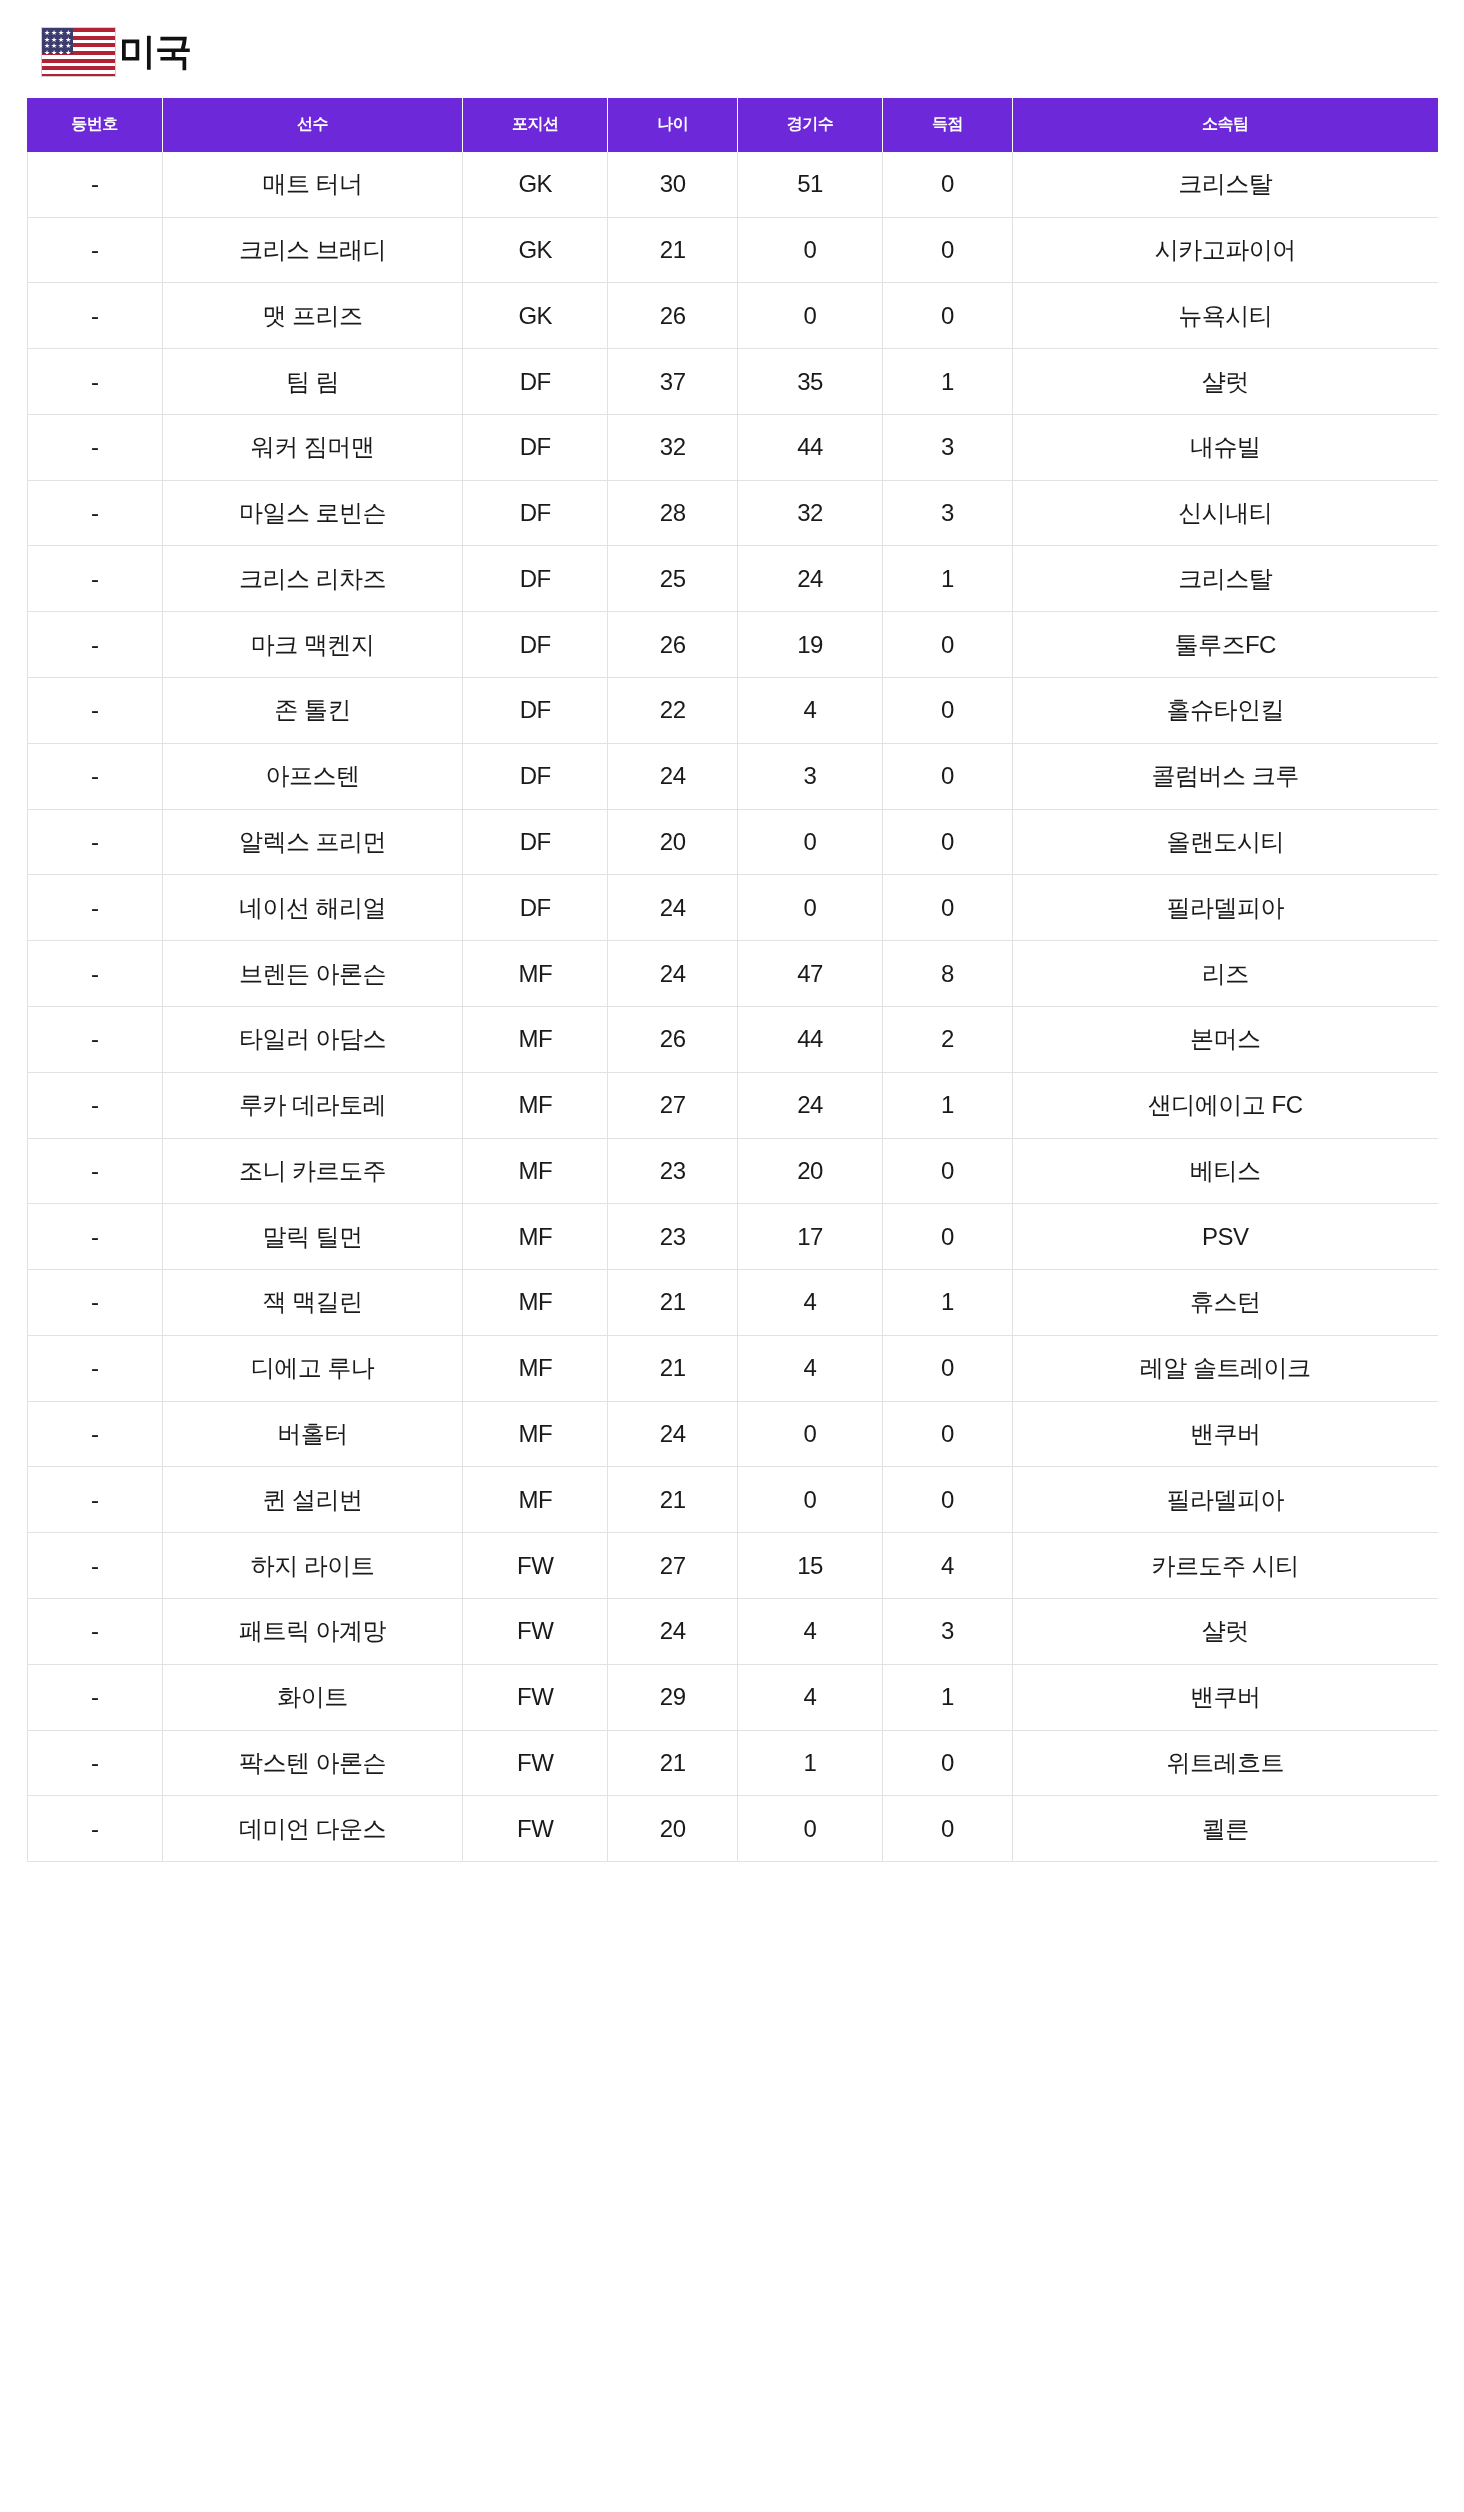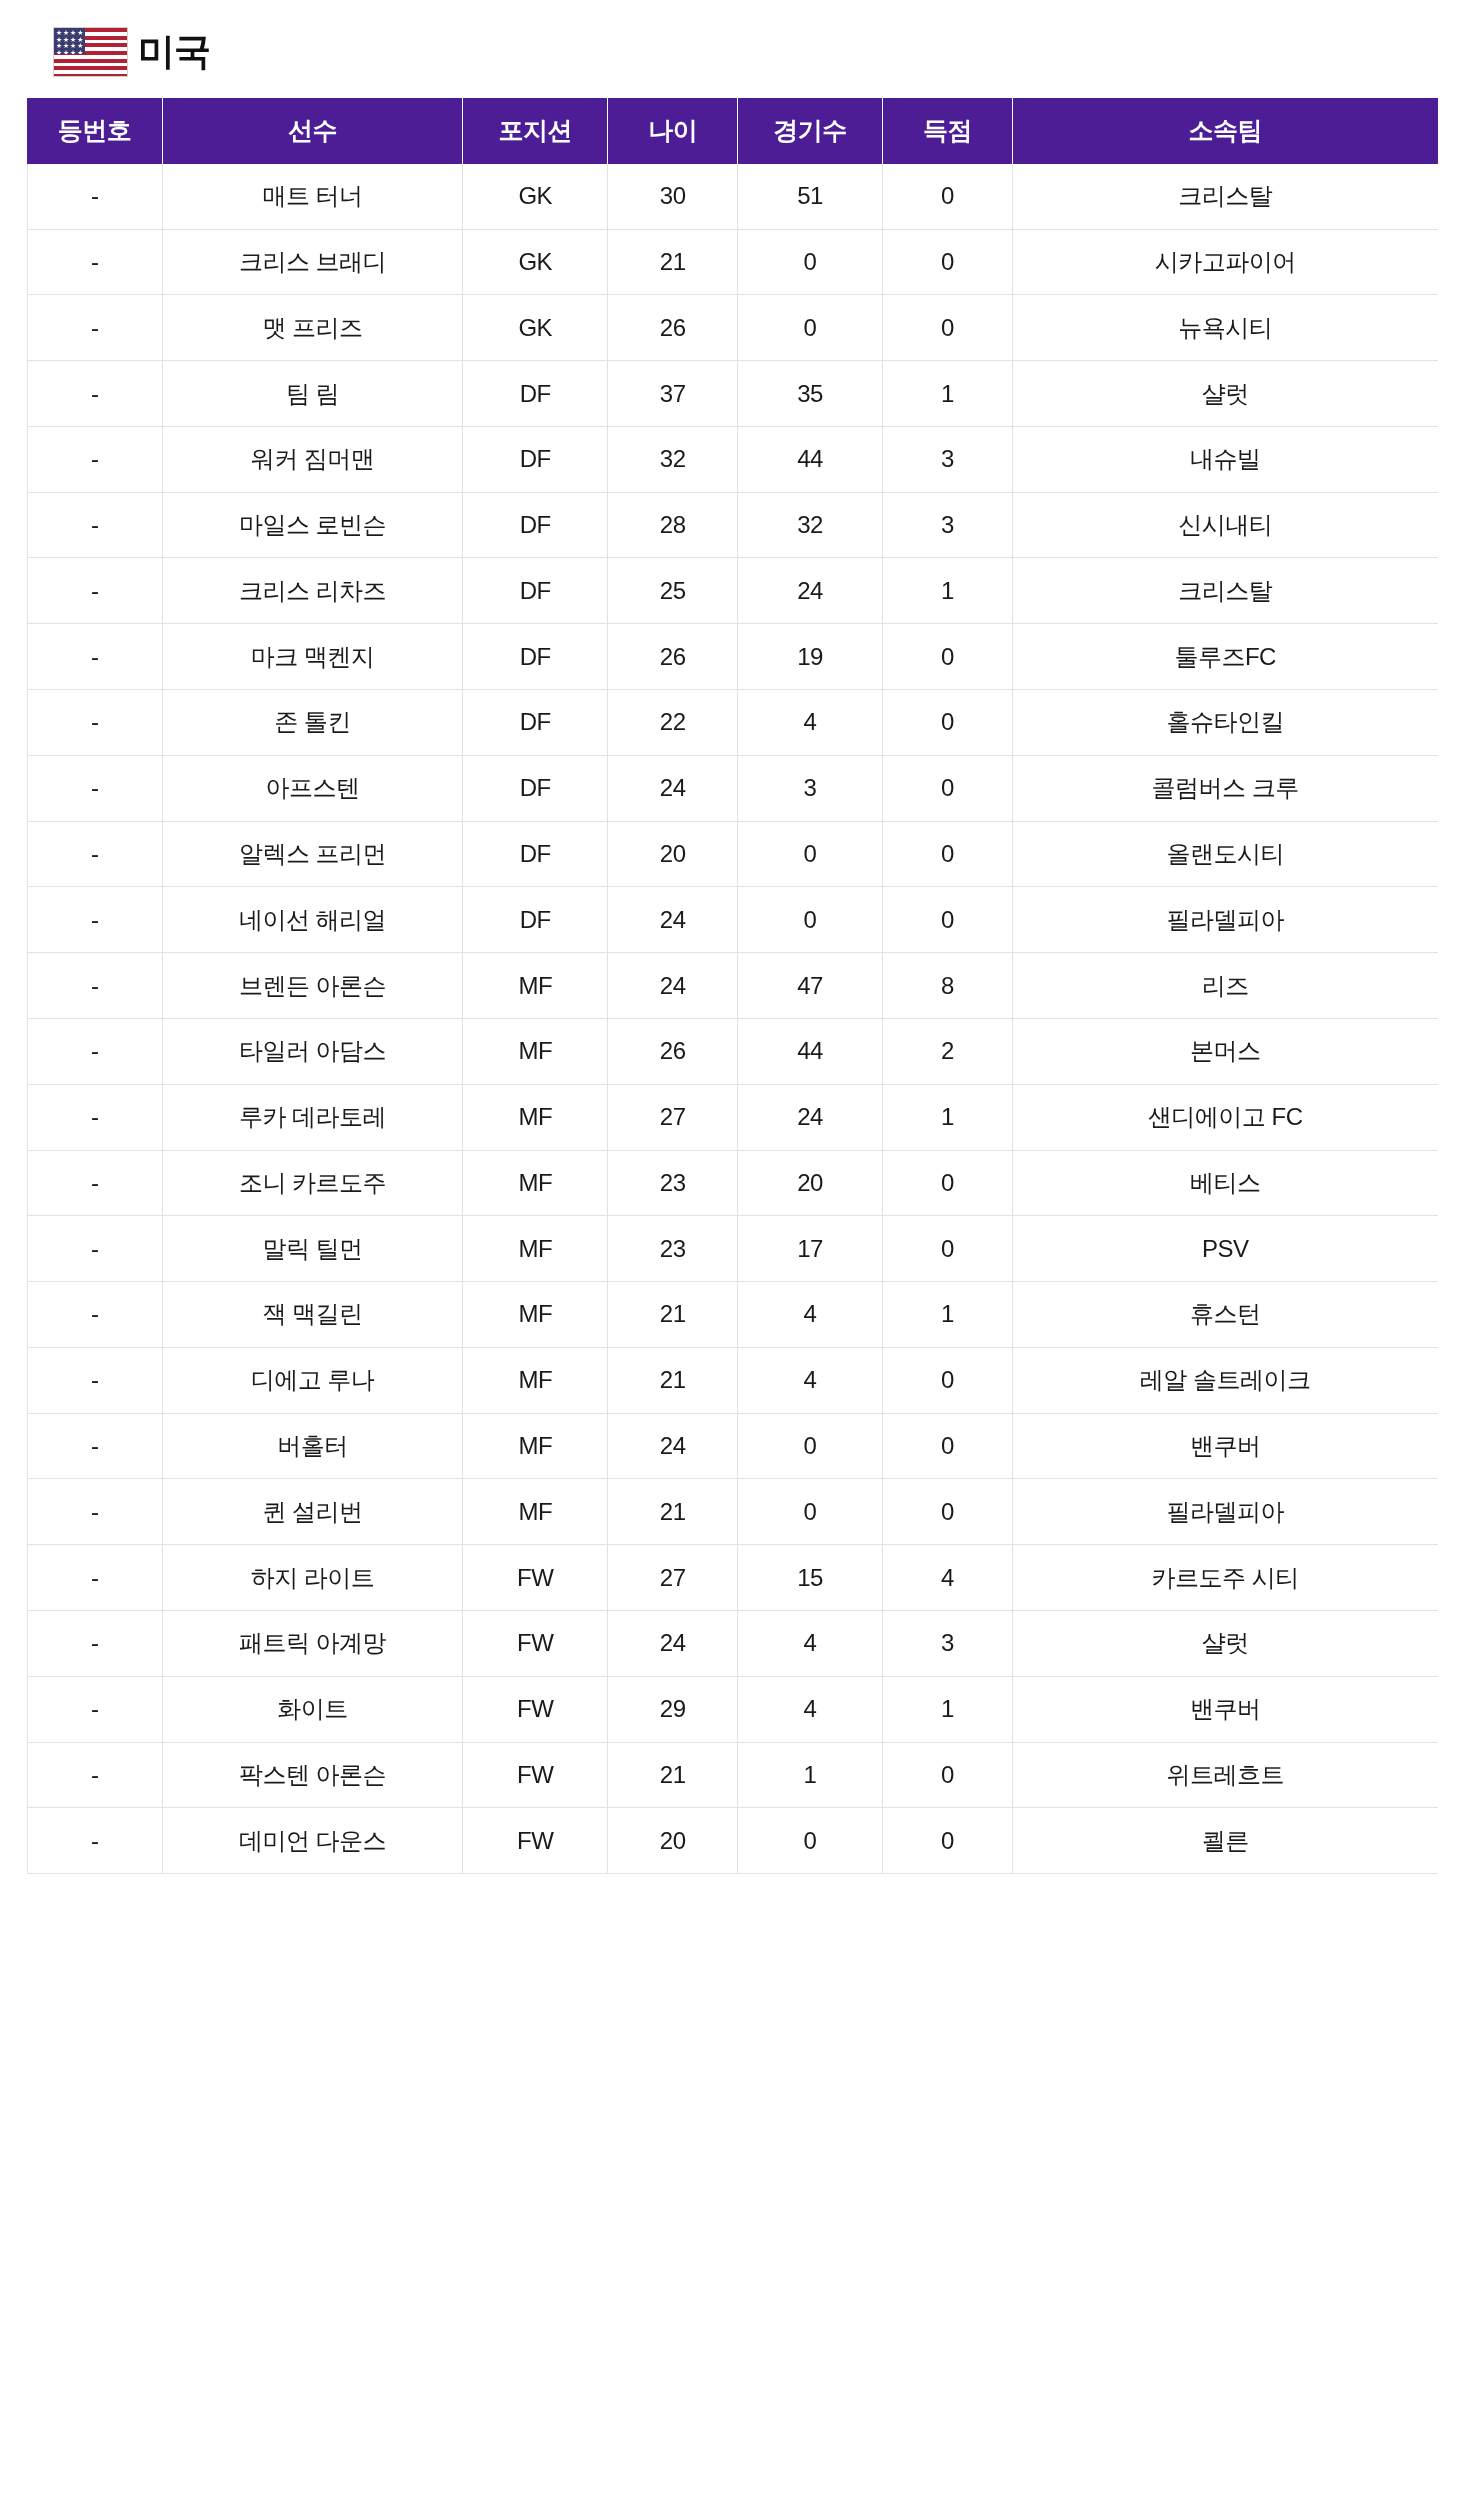--- a/index.html
+++ b/index.html
@@ -12,23 +12,22 @@
   .page {
     width: 1464px;
     min-height: 2512px;
     background: #ffffff;
     position: relative;
     overflow: hidden;
   }
   .header-bar {
     display: flex;
     align-items: flex-end;
-    gap: 10px;
+    gap: 3px;
     padding: 27px 0 21px 41px;
-    margin-left: 12px;
   }
   .flag {
     width: 75px;
     height: 50px;
     position: relative;
     border: 1px solid #d0d0d0;
     overflow: hidden;
     flex: 0 0 auto;
     background: #ffffff;
   }
@@ -65,23 +64,23 @@
     color: #111111;
     letter-spacing: -1px;
   }
   table.squad {
     width: 1411px;
     margin: 0 auto;
     border-collapse: collapse;
     table-layout: fixed;
   }
   table.squad thead th {
-    background: #4c1d95;
+    background: #6d28d9;
     color: #ffffff;
-    font-size: 25px;
+    font-size: 16px;
     font-weight: bold;
     padding: 16.4px 3.9px;
     text-align: center;
     border-right: 1px solid #ffffff;
     letter-spacing: -0.5px;
     margin-left: 32px;
   }
   table.squad thead th:last-child { border-right: none; }
   table.squad tbody td {
     font-size: 24px;

